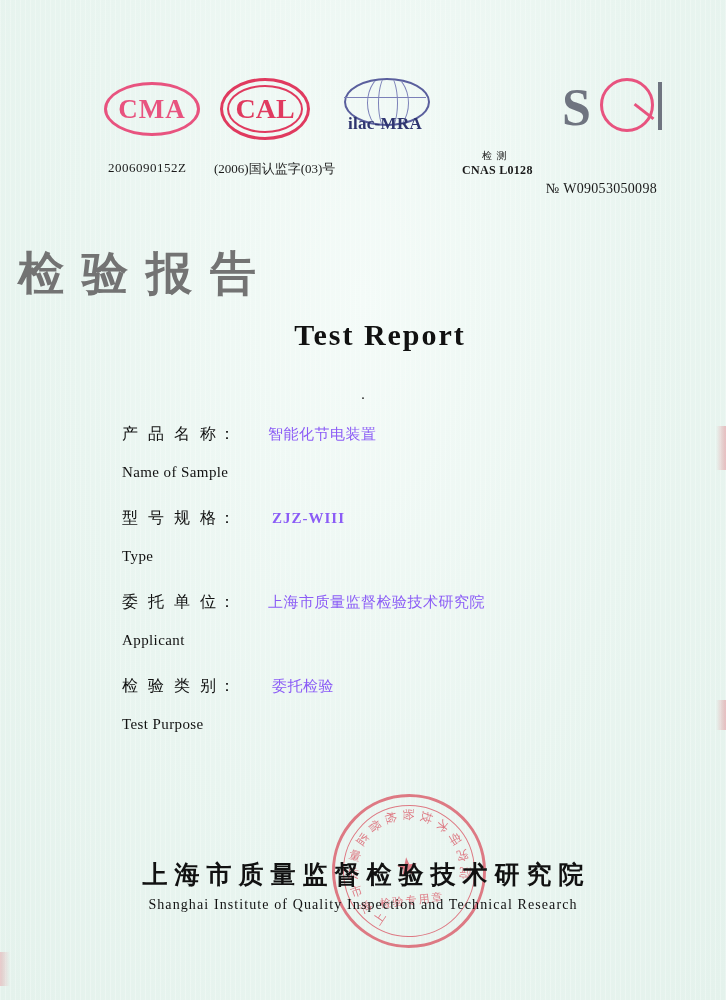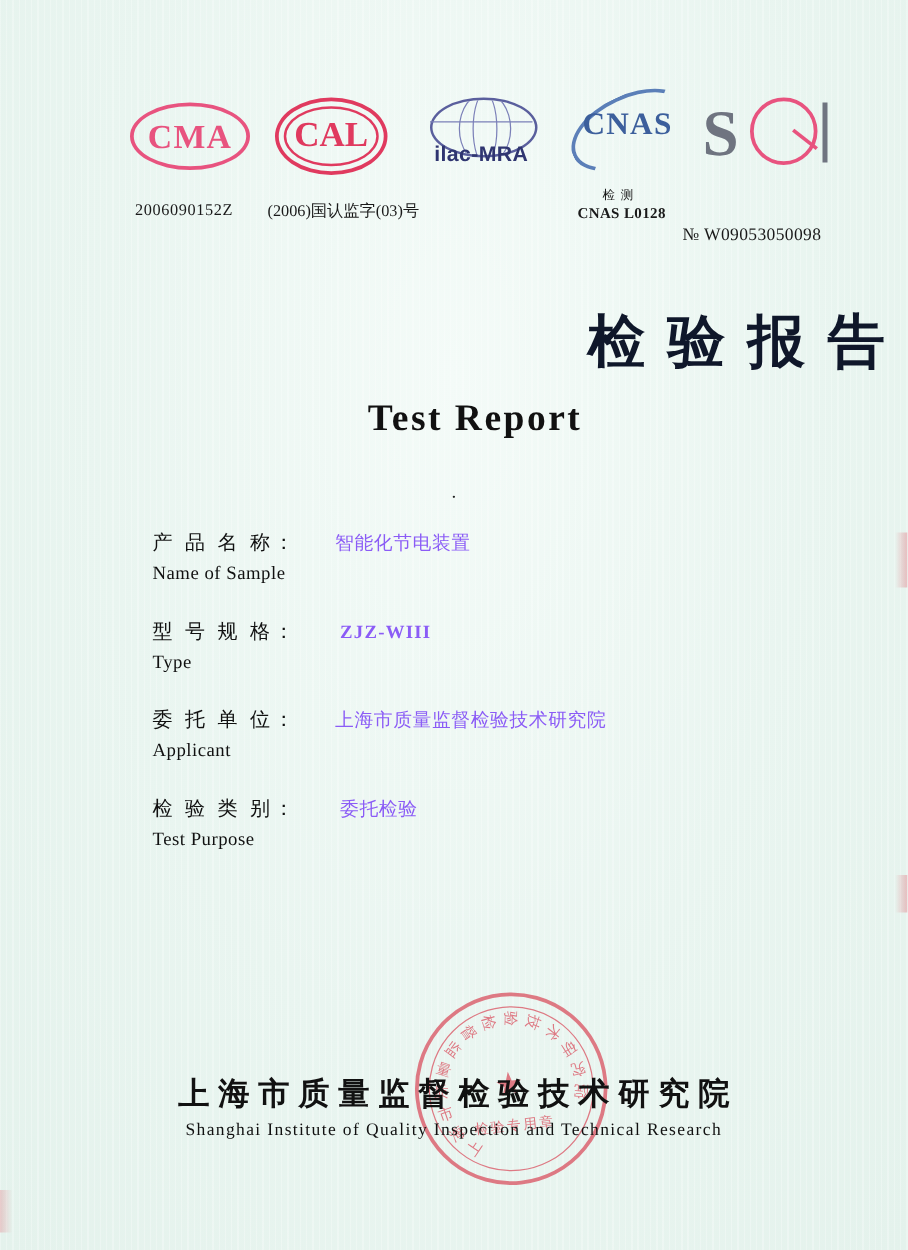--- a/index.html
+++ b/index.html
@@ -113,21 +113,21 @@
   }
   .ilac .bar {
     position: absolute;
     left: 14px; top: 19px; width: 82px; height: 1px;
     background: #7b80b8;
   }
   .ilac .txt {
     position: absolute;
     left: 0; top: 36px; width: 110px;
     color: #2f3570;
-    font-family: Liberation Sans, sans-serif;
+    font-family: Liberation Serif, serif;
     font-weight: bold;
     font-size: 17px;
     letter-spacing: .3px;
   }
   
   .cnas { left: 450px; top: 12px; width: 104px; height: 70px; }
   .cnas .swoosh {
     position: absolute;
     left: 4px; top: 2px; width: 94px; height: 50px;
     border: 3px solid #5b7fb8;
@@ -186,27 +186,27 @@
   .code-cnas { left: 462px; top: 163px; font-size: 12px; font-weight: bold; letter-spacing: .3px; }
   .code-cnas-cn {
     left: 482px; top: 149px; font-size: 10px; letter-spacing: 1px;
   }
   .code-sqi  { left: 546px; top: 181px; font-size: 14px; letter-spacing: .3px; }
 
   
   .title-cn {
     position: absolute;
     top: 243px; left: 0; width: 726px;
-    text-align: right;
+    text-align: left;
     font-family: "Liberation Serif", serif;
     font-size: 46px;
     font-weight: bold;
     letter-spacing: 18px;
     text-indent: 18px;
-    color: #0f172a;
+    color: #737373;
   }
   .title-en {
     position: absolute;
     top: 318px; left: 17px; width: 726px;
     text-align: center;
     font-family: "Liberation Serif", serif;
     font-size: 30px;
     font-weight: bold;
     letter-spacing: 2px;
     color: #111;
@@ -243,21 +243,21 @@
   }
   .field .value.bold {
     font-weight: bold;
     letter-spacing: 1px;
   }
   .field .label-en {
     display: block;
     font-family: "Liberation Serif", serif;
     font-size: 15px;
     color: #111;
-    margin-top: 6px;
+    margin-top: 19px;
     letter-spacing: .4px;
   }
   .v-indent-1 { padding-left: 10px; }
   .v-indent-2 { padding-left: 14px; }
 
   
   .footer {
     position: absolute;
     left: 0; top: 858px; width: 726px;
     text-align: center;
@@ -363,24 +363,20 @@
       <div class="ring2"></div>
       <div class="txt">CAL</div>
     </div>
 
     <div class="logo ilac">
       <div class="globe"></div>
       <div class="bar"></div>
       <div class="txt">ilac-MRA</div>
     </div>
 
-    <div class="logo cnas">
-      <div class="swoosh"></div>
-      <div class="txt">CNAS</div>
-    </div>
 
     <div class="logo sqi">
       <div class="s">S</div>
       <div class="q"></div>
       <div class="qtail"></div>
       <div class="i"></div>
     </div>
   </div>
 
   <div class="code code-cma">2006090152Z</div>

